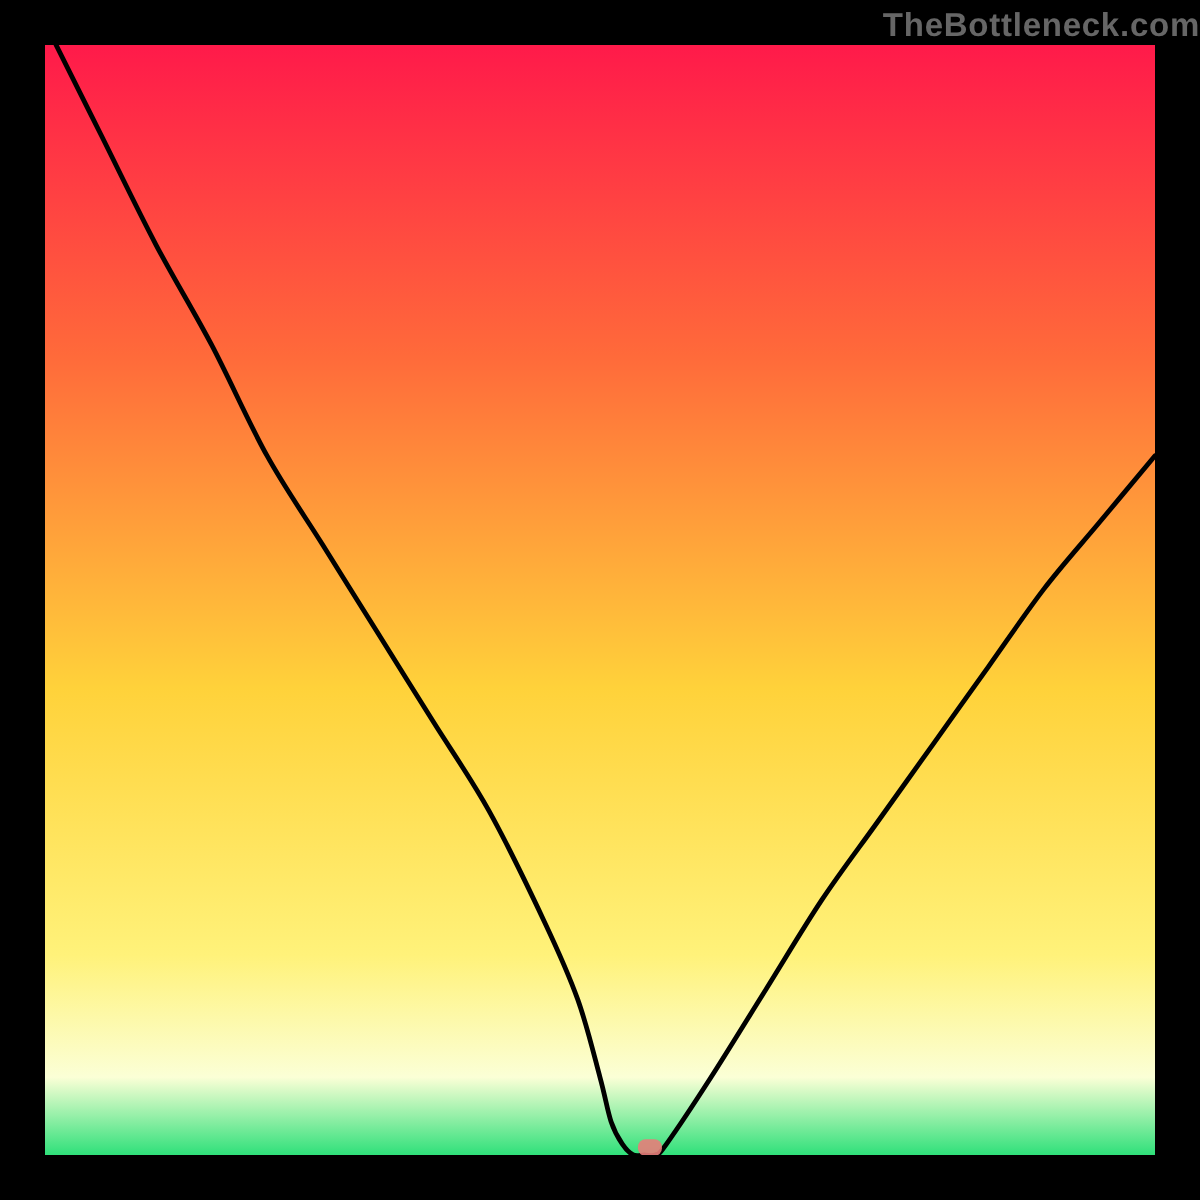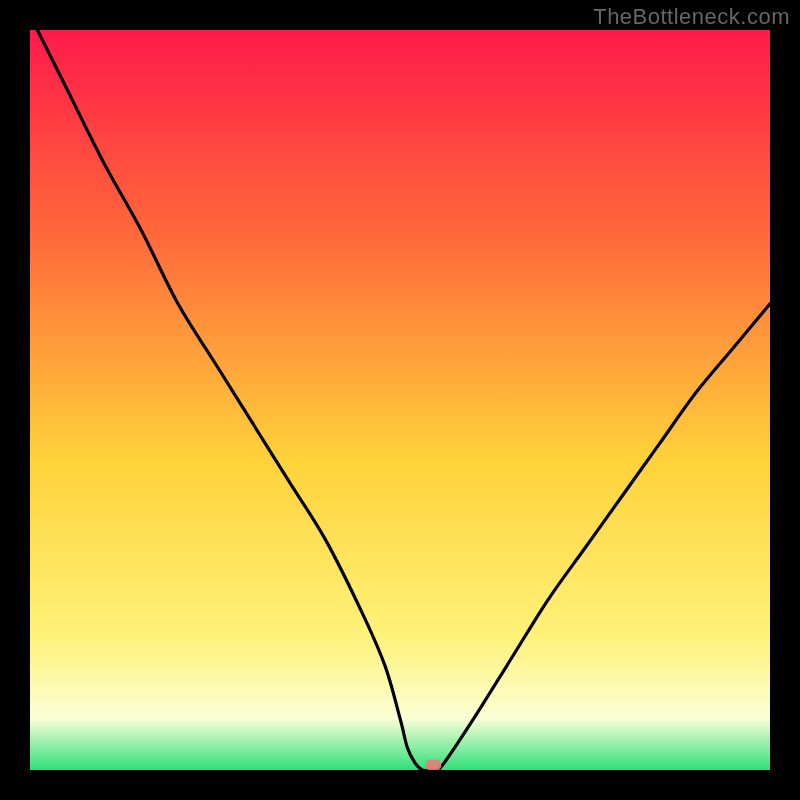--- a/index.html
+++ b/index.html
@@ -13,24 +13,24 @@
   }
   .frame {
     position: relative;
     width: 800px;
     height: 800px;
     background: #000;
   }
   .watermark {
     position: absolute;
     top: 4px;
-    right: 10px;
+    right: 0;
     color: #666;
     font-size: 22px;
-    font-weight: 400;
+    font-weight: 700;
     letter-spacing: 0.5px;
     z-index: 10;
   }
   .plot {
     position: absolute;
     left: 30px;
     top: 30px;
     width: 740px;
     height: 740px;
     overflow: hidden;

